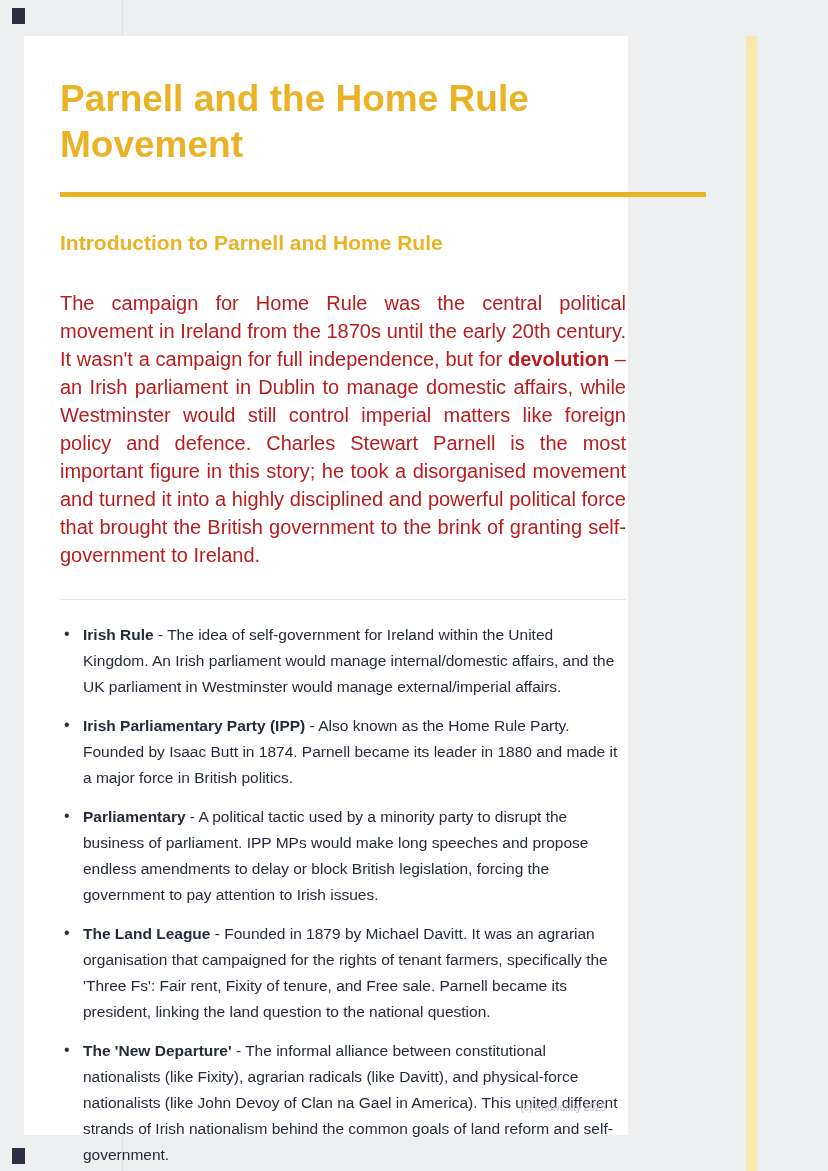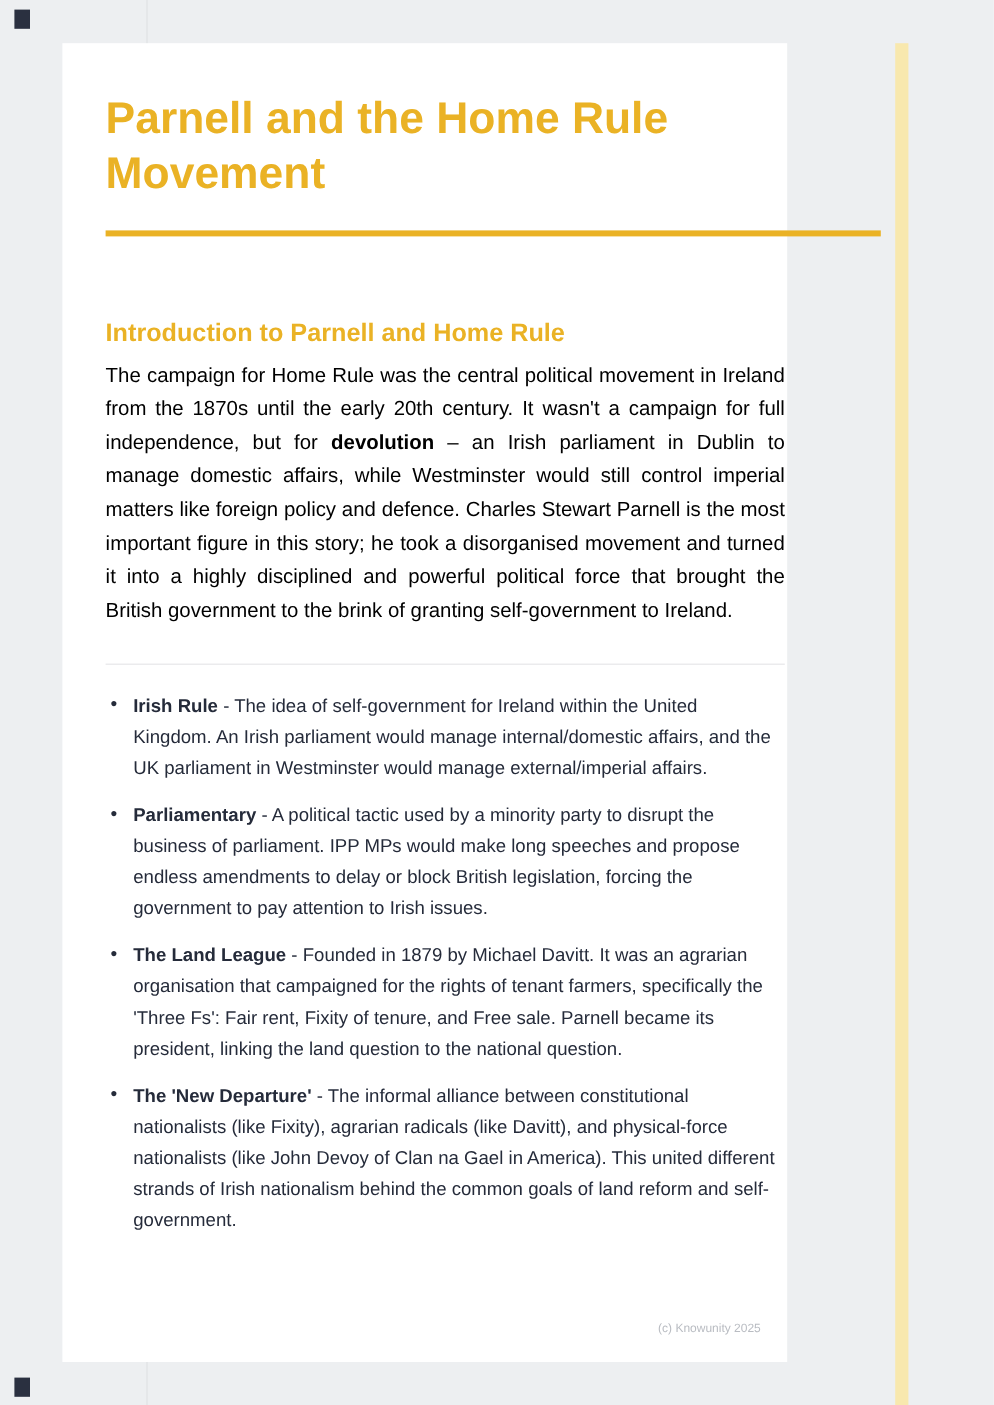--- a/index.html
+++ b/index.html
@@ -8,48 +8,48 @@
     width:828px; height:1171px; position:relative; overflow:hidden;
     font-family:"Liberation Sans","DejaVu Sans",sans-serif;
     color:#252b3a;
   }
   .corner-mark { position:absolute; left:12px; width:13px; height:16px; background:#2a3040; }
   .corner-mark.top { top:8px; }
   .corner-mark.bottom { top:1148px; }
   .faint-line { position:absolute; top:0; bottom:0; left:122px; width:1px; background:rgba(110,115,130,0.10); }
 
   .page {
-    position:absolute; left:52px; top:36px; width:604px; height:1099px;
+    position:absolute; left:24px; top:36px; width:604px; height:1099px;
     background:#ffffff;
   }
   .stripe {
     position:absolute; left:746px; top:36px; width:11px; height:1135px;
     background:#f8e8ae; z-index:2;
   }
 
   .content { position:absolute; left:36px; top:0; width:646px; }
 
   .doc-title {
     margin-top:40px; width:600px;
     font-size:37px; line-height:46px; font-weight:bold;
     color:#eab225;
   }
   .title-rule {
     margin-top:24px; width:646px; height:5px; background:#eab225;
   }
   .section-heading {
     font-size:21px; line-height:26px; font-weight:bold; color:#eab225;
   }
-  .section-heading.intro { margin-top:68px; }
+  .section-heading.intro { margin-top:33px; }
   .section-heading.terms { margin-top:36px; }
 
   .body-para {
-    margin-top:8px; width:566px;
-    font-size:17px; line-height:28px; text-align:justify;
-    color:#000000;
+    margin-top:33px; width:566px;
+    font-size:20px; line-height:28px; text-align:justify;
+    color:#b91c1c;
   }
   .body-para strong { font-weight:bold; }
 
   .divider {
     margin-top:30px; width:566px; border:none; border-top:1px solid #e7e7e9; height:0;
   }
 
   ul.terms-list { margin-top:22px; width:558px; list-style:none; }
   ul.terms-list li {
     position:relative; padding-left:23px; margin-bottom:13px;
@@ -81,20 +81,21 @@
 
     <h2 class="section-heading intro">Introduction to Parnell and Home Rule</h2>
 
     <p class="body-para"><span>The campaign for Home Rule was the central political movement in Ireland from the 1870s until the early 20th century. It wasn't a campaign for full independence, but for </span><strong>devolution</strong><span> – an Irish parliament in Dublin to manage domestic affairs, while Westminster would still control imperial matters like foreign policy and defence. Charles Stewart Parnell is the most important figure in this story; he took a disorganised movement and turned it into a highly disciplined and powerful political force that brought the British government to the brink of granting self-government to Ireland.</span></p>
 
     <hr class="divider">
 
 
     <ul class="terms-list">
       <li><strong>Irish Rule</strong><span> - The idea of self-government for Ireland within the United Kingdom. An Irish parliament would manage internal/domestic affairs, and the UK parliament in Westminster would manage external/imperial affairs.</span></li>
+      <li><strong>Irish Parliamentary Party (IPP)</strong><span> - Also known as the Home Rule Party. Founded by Isaac Butt in 1874. Parnell became its leader in 1880 and made it a major force in British politics.</span></li>
       <li><strong>Parliamentary</strong><span> - A political tactic used by a minority party to disrupt the business of parliament. IPP MPs would make long speeches and propose endless amendments to delay or block British legislation, forcing the government to pay attention to Irish issues.</span></li>
       <li><strong>The Land League</strong><span> - Founded in 1879 by Michael Davitt. It was an agrarian organisation that campaigned for the rights of tenant farmers, specifically the 'Three Fs': Fair rent, Fixity of tenure, and Free sale. Parnell became its president, linking the land question to the national question.</span></li>
       <li><strong>The 'New Departure'</strong><span> - The informal alliance between constitutional nationalists (like Fixity), agrarian radicals (like Davitt), and physical-force nationalists (like John Devoy of Clan na Gael in America). This united different strands of Irish nationalism behind the common goals of land reform and self-government.</span></li>
     </ul>
 
   </div>
 
   <div class="footer">(c) Knowunity 2025</div>
 </div>
 

